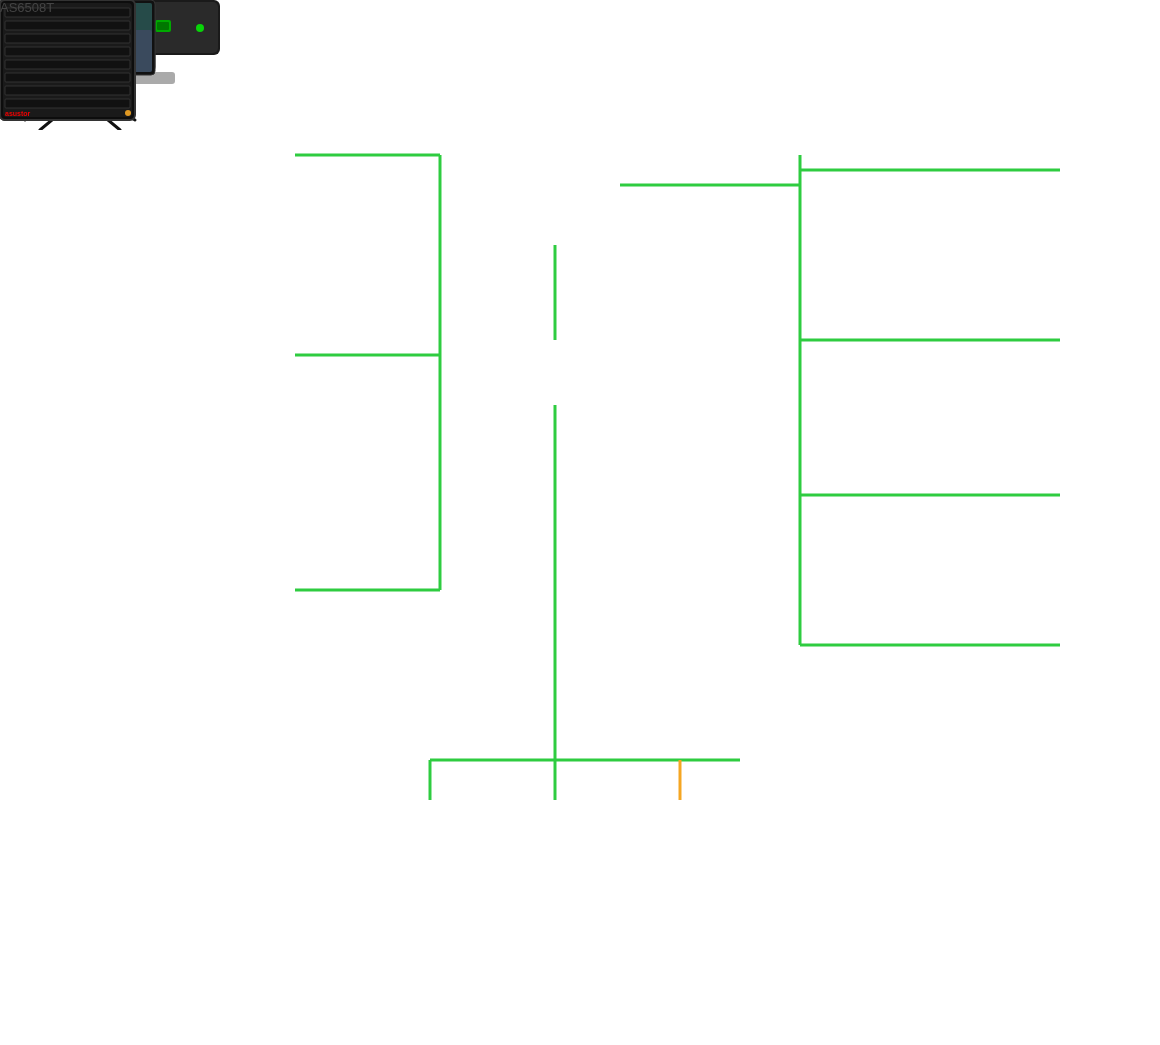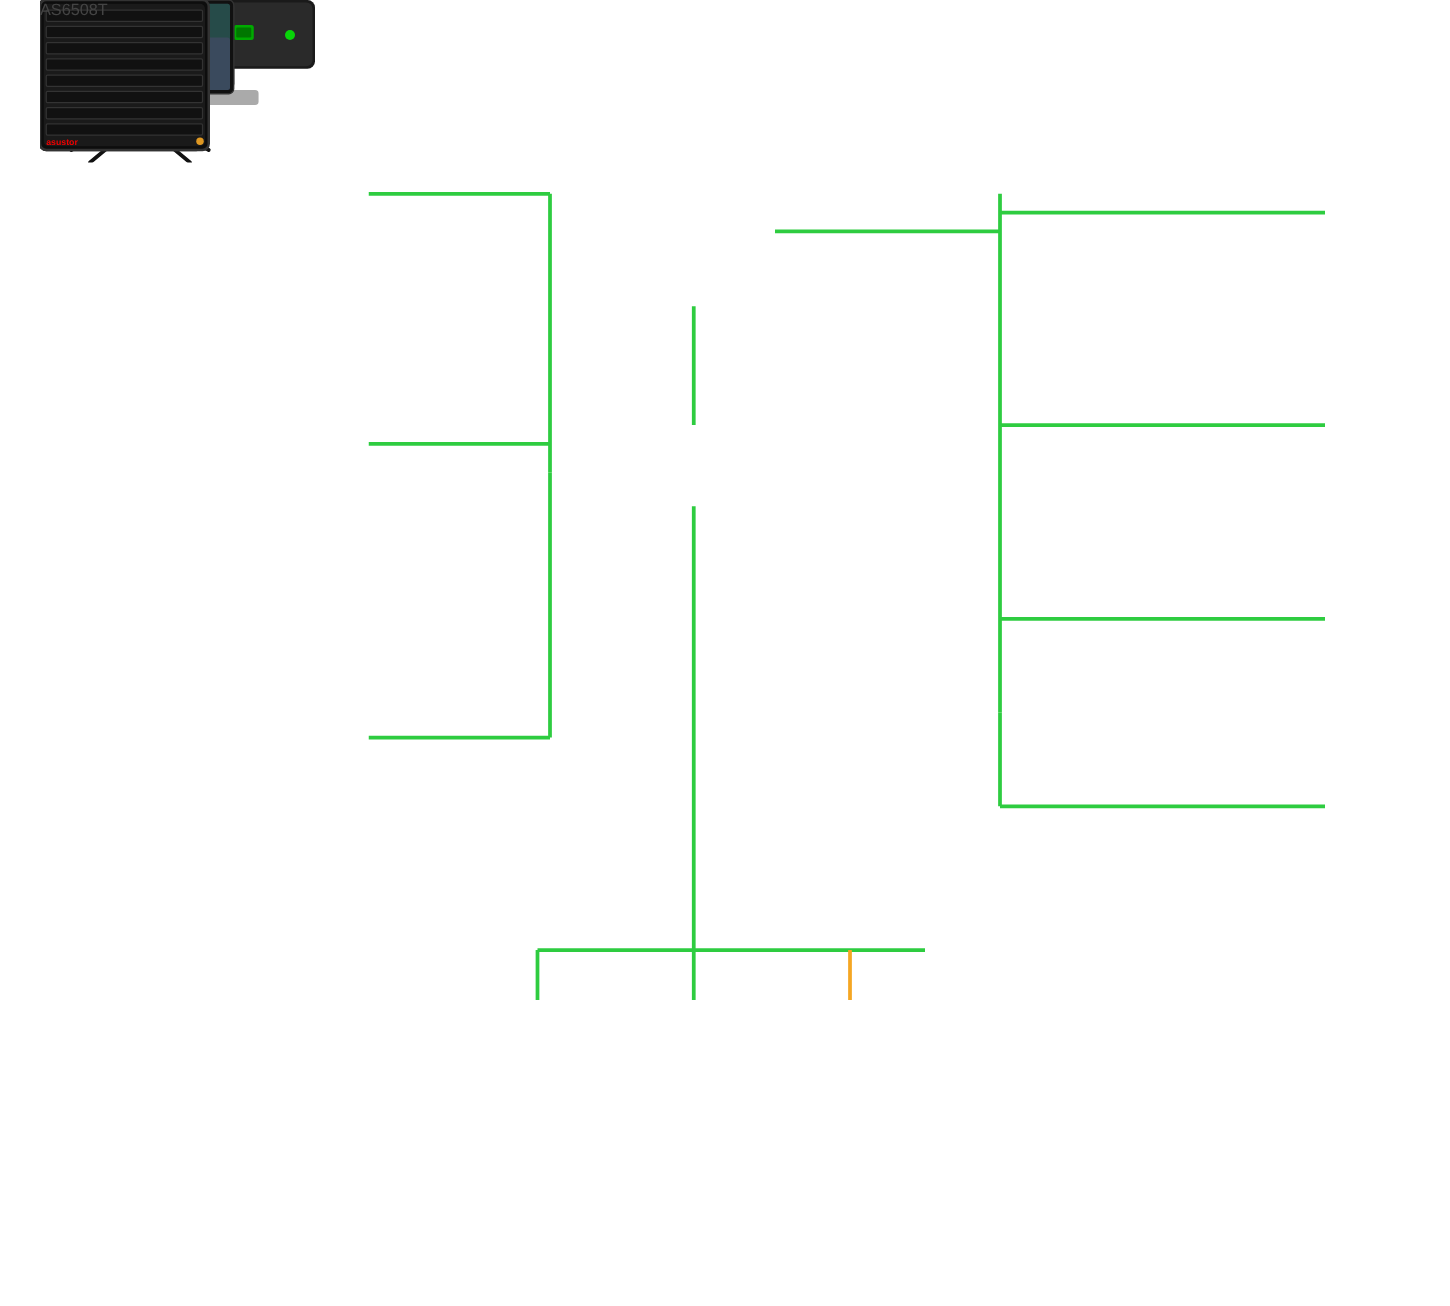--- a/index.html
+++ b/index.html
@@ -8,21 +8,20 @@
       height: 1045px;
       background: white;
       font-family: Arial, sans-serif;
       position: relative;
       overflow: hidden;
     }
     #diagram {
       position: relative;
       width: 1160px;
       height: 754px;
-      padding-left: 32px;
     }
     svg#lines {
       position: absolute;
       top: 0; left: 0;
       width: 1160px;
       height: 1045px;
       pointer-events: none;
     }
     .device-label {
       position: absolute;

